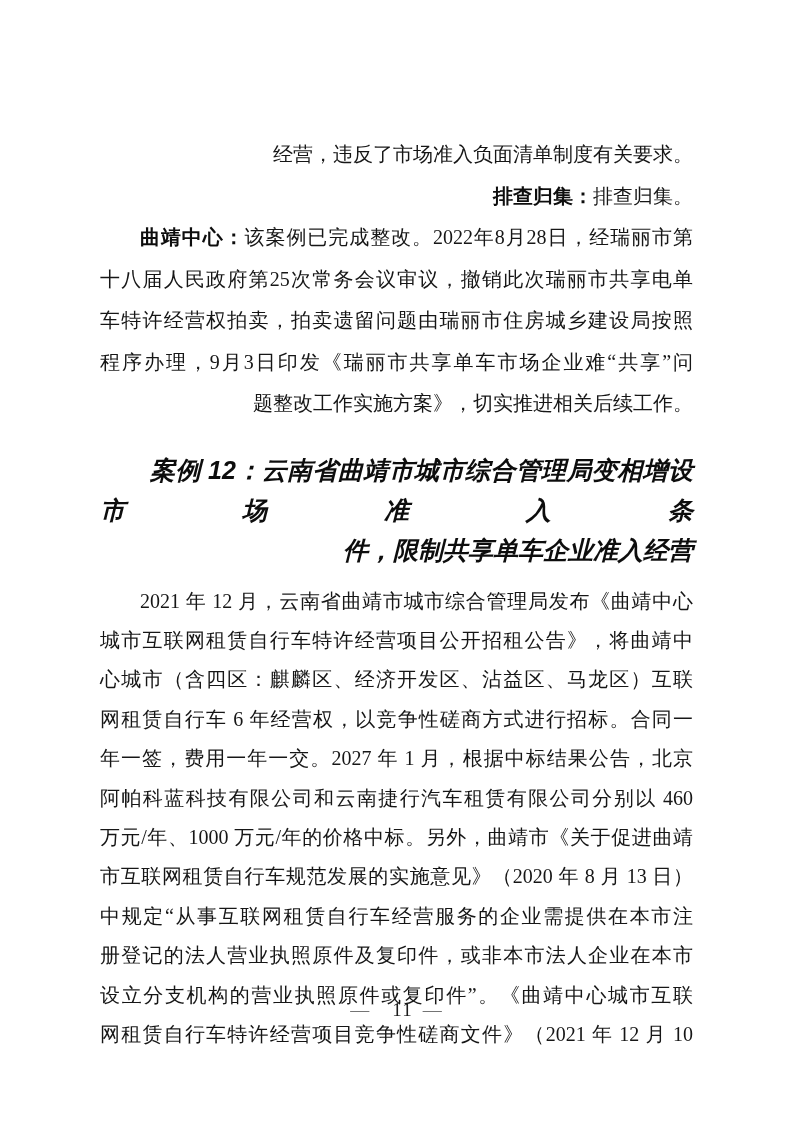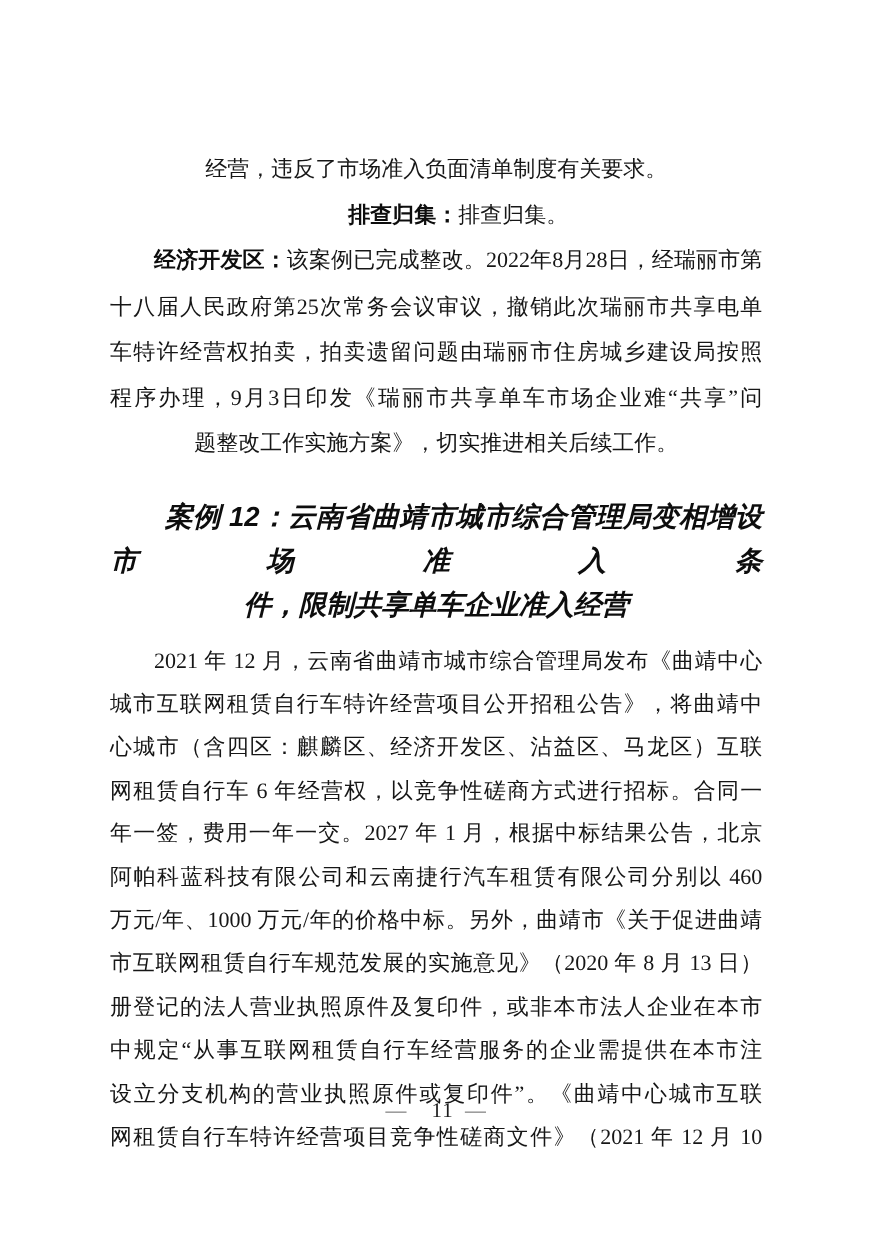--- a/index.html
+++ b/index.html
@@ -29,21 +29,21 @@
   .block.heading {
     margin-top: 25px;
     line-height: 40px;
     font-family: "Liberation Sans", "DejaVu Sans", sans-serif;
     font-weight: bold;
     font-size: 25px;
     color: #0d0d0d;
     font-style: italic;
   }
   .line {
-    text-align: center;
+    text-align: right;
     white-space: normal;
   }
   .line.j {
     text-align: justify;
     text-align-last: justify;
     text-justify: inter-character;
   }
   .line.ind { text-indent: 2em; }
   .seg-bold {
     font-family: "Liberation Sans", "DejaVu Sans", sans-serif;
@@ -68,41 +68,41 @@
 
 <div class="page">
   <div class="doc-body" id="doc-body">
       <div class="block paragraph">
         <div class="line"><span class="seg-regular">经营，违反了市场准入负面清单制度有关要求。</span></div>
       </div>
       <div class="block paragraph">
         <div class="line ind"><span class="seg-bold">排查归集：</span><span class="seg-regular">排查归集。</span></div>
       </div>
       <div class="block paragraph">
-        <div class="line j ind"><span class="seg-bold">经济开发区：</span><span class="seg-regular">该案例已完成整改。2022年8月28日，经瑞丽市第</span></div>
+        <div class="line j ind"><span class="seg-bold">曲靖中心：</span><span class="seg-regular">该案例已完成整改。2022年8月28日，经瑞丽市第</span></div>
         <div class="line j"><span class="seg-regular">十八届人民政府第25次常务会议审议，撤销此次瑞丽市共享电单</span></div>
         <div class="line j"><span class="seg-regular">车特许经营权拍卖，拍卖遗留问题由瑞丽市住房城乡建设局按照</span></div>
         <div class="line j"><span class="seg-regular">程序办理，9月3日印发《瑞丽市共享单车市场企业难“共享”问</span></div>
         <div class="line"><span class="seg-regular">题整改工作实施方案》，切实推进相关后续工作。</span></div>
       </div>
       <div class="block heading">
         <div class="line j ind"><span class="seg-bold">案例 12：云南省曲靖市城市综合管理局变相增设市场准入条</span></div>
         <div class="line"><span class="seg-bold">件，限制共享单车企业准入经营</span></div>
       </div>
       <div class="block paragraph-tight">
         <div class="line j ind"><span class="seg-regular">2021 年 12 月，云南省曲靖市城市综合管理局发布《曲靖中心</span></div>
         <div class="line j"><span class="seg-regular">城市互联网租赁自行车特许经营项目公开招租公告》，将曲靖中</span></div>
         <div class="line j"><span class="seg-regular">心城市（含四区：麒麟区、经济开发区、沾益区、马龙区）互联</span></div>
         <div class="line j"><span class="seg-regular">网租赁自行车 6 年经营权，以竞争性磋商方式进行招标。合同一</span></div>
         <div class="line j"><span class="seg-regular">年一签，费用一年一交。2027 年 1 月，根据中标结果公告，北京</span></div>
         <div class="line j"><span class="seg-regular">阿帕科蓝科技有限公司和云南捷行汽车租赁有限公司分别以 460</span></div>
         <div class="line j"><span class="seg-regular">万元/年、1000 万元/年的价格中标。另外，曲靖市《关于促进曲靖</span></div>
         <div class="line j"><span class="seg-regular">市互联网租赁自行车规范发展的实施意见》（2020 年 8 月 13 日）</span></div>
+        <div class="line j"><span class="seg-regular">中规定“从事互联网租赁自行车经营服务的企业需提供在本市注</span></div>
         <div class="line j"><span class="seg-regular">册登记的法人营业执照原件及复印件，或非本市法人企业在本市</span></div>
-        <div class="line j"><span class="seg-regular">中规定“从事互联网租赁自行车经营服务的企业需提供在本市注</span></div>
         <div class="line j"><span class="seg-regular">设立分支机构的营业执照原件或复印件”。《曲靖中心城市互联</span></div>
         <div class="line j"><span class="seg-regular">网租赁自行车特许经营项目竞争性磋商文件》（2021 年 12 月 10</span></div>
       </div>
     </div>
   <div class="footer">
     <span class="dash">—</span><span class="num">11</span><span class="dash">—</span>
   </div>
 </div>
 
 </body></html>

